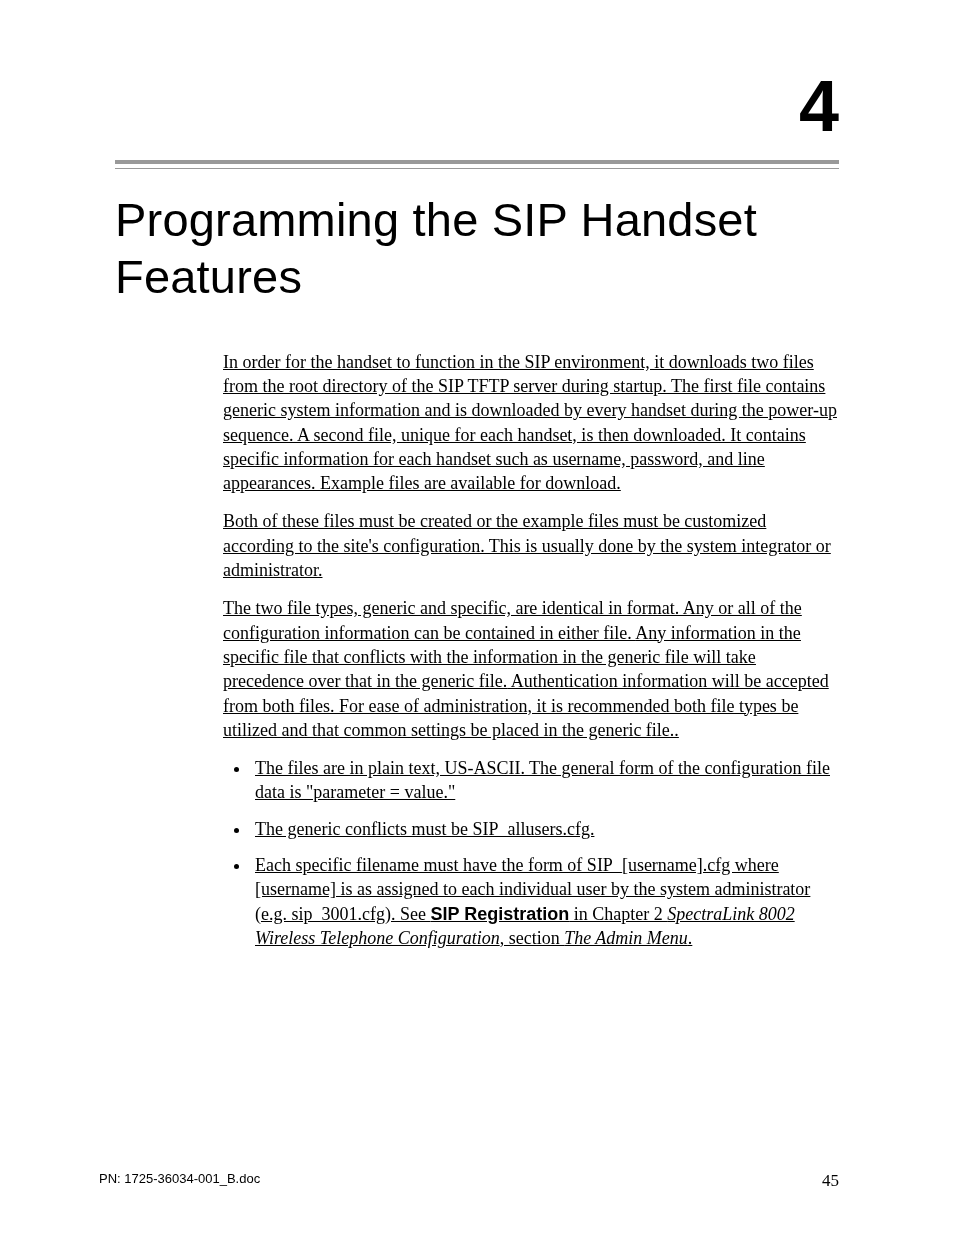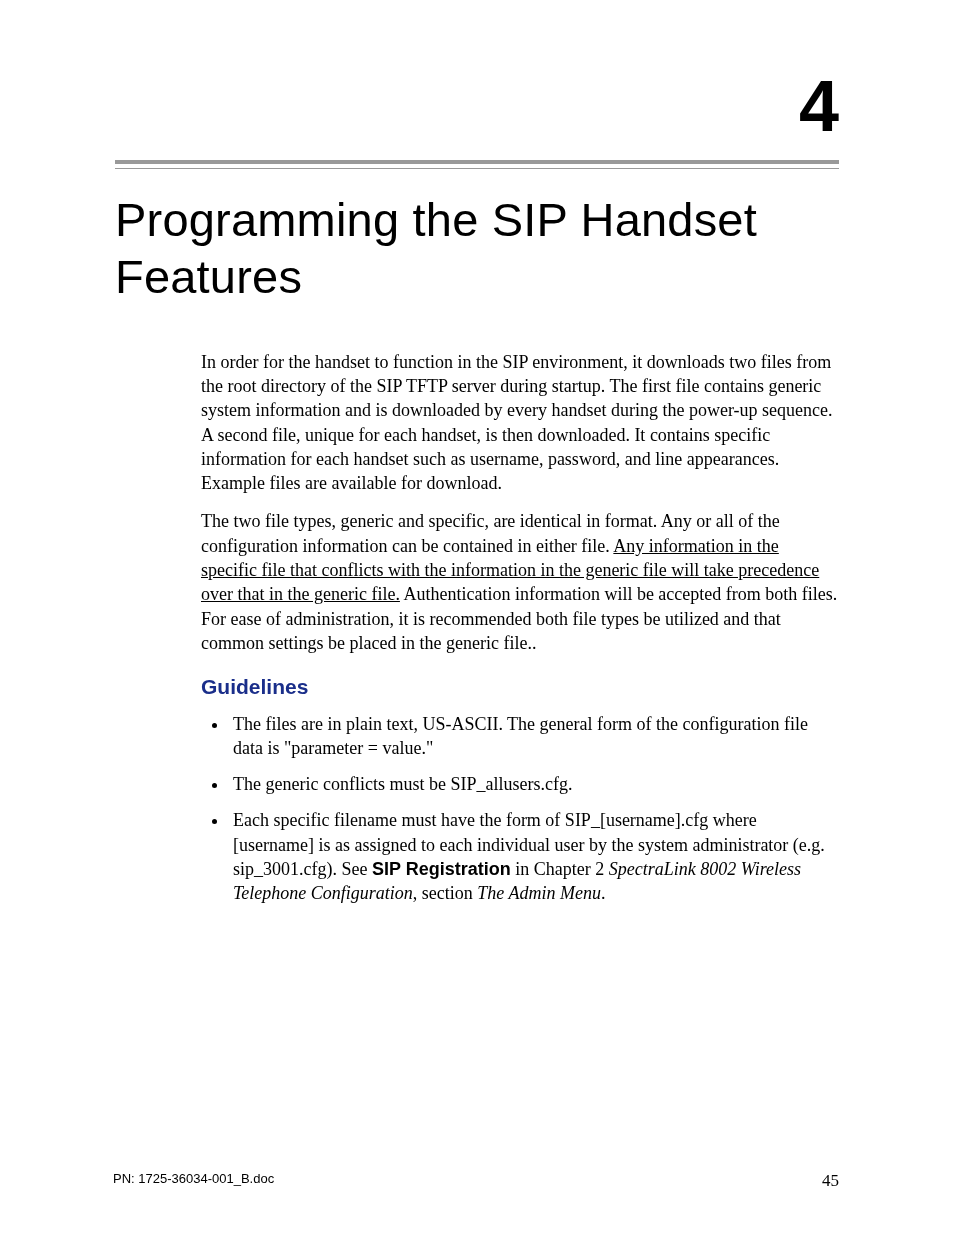--- a/index.html
+++ b/index.html
@@ -41,23 +41,24 @@
   .chapter-title {
     font-family: "Futura", "Trebuchet MS", Arial, sans-serif;
     font-weight: 400;
     font-size: 47px;
     line-height: 1.22;
     color: #000;
     margin: 8px 0 44px 0;
     letter-spacing: 0.2px;
   }
   .body-block {
-    margin-left: 86px;
+    margin-left: 108px;
     font-size: 18px;
     line-height: 1.35;
+    text-decoration: underline;
   }
   .body-block p {
     margin: 0 0 14px 0;
   }
   .section-title {
     font-family: "Futura", "Trebuchet MS", Arial, sans-serif;
     font-weight: 700;
     font-size: 33px;
     color: #1a2e8a;
     margin: 38px 0 18px 0;
@@ -85,21 +86,21 @@
   .bold-sans {
     font-family: "Futura", "Trebuchet MS", Arial, sans-serif;
     font-weight: 700;
   }
   .italic {
     font-style: italic;
   }
   .footer {
     position: absolute;
     bottom: 44px;
-    left: 113px;
+    left: 99px;
     right: 115px;
     font-family: "Futura", "Trebuchet MS", Arial, sans-serif;
     font-size: 13px;
     color: #000;
   }
   .footer-right {
     float: right;
     font-size: 17px;
     font-family: "Palatino Linotype", "Book Antiqua", Palatino, Georgia, serif;
     text-align: center;
@@ -111,29 +112,29 @@
 <div class="page">
 
   <div class="chapter-number">4</div>
   <hr class="rule-thick">
   <hr class="rule-thin">
 
   <h1 class="chapter-title">Programming the SIP Handset Features</h1>
 
   <div class="body-block">
     <p>In order for the handset to function in the SIP environment, it downloads two files from the root directory of the SIP TFTP server during startup. The first file contains generic system information and is downloaded by every handset during the power-up sequence. A second file, unique for each handset, is then downloaded. It contains specific information for each handset such as username, password, and line appearances. Example files are available for download.</p>
+    <p>Both of these files must be created or the example files must be customized according to the site's configuration. This is usually done by the system integrator or administrator.</p>
   </div>
 
 
   <div class="body-block">
     <p>
       <span>The two file types, generic and specific, are identical in format. Any or all of the configuration information can be contained in either file. </span><span class="underline">Any information in the specific file that conflicts with the information in the generic file will take precedence over that in the generic file.</span><span> Authentication information will be accepted from both files. For ease of administration, it is recommended both file types be utilized and that common settings be placed in the generic file..</span>
     </p>
 
-    <div class="subheading">Guidelines</div>
 
     <ul class="bullets">
       <li>The files are in plain text, US-ASCII. The general form of the configuration file data is "parameter = value."</li>
       <li>The generic conflicts must be SIP_allusers.cfg.</li>
       <li>
         <span>Each specific filename must have the form of SIP_[username].cfg where [username] is as assigned to each individual user by the system administrator (e.g. sip_3001.cfg). See </span><span class="bold-sans">SIP Registration</span><span> in Chapter 2 </span><span class="italic">SpectraLink 8002 Wireless Telephone Configuration</span><span>, section </span><span class="italic">The Admin Menu</span><span>.</span>
       </li>
     </ul>
   </div>
 

